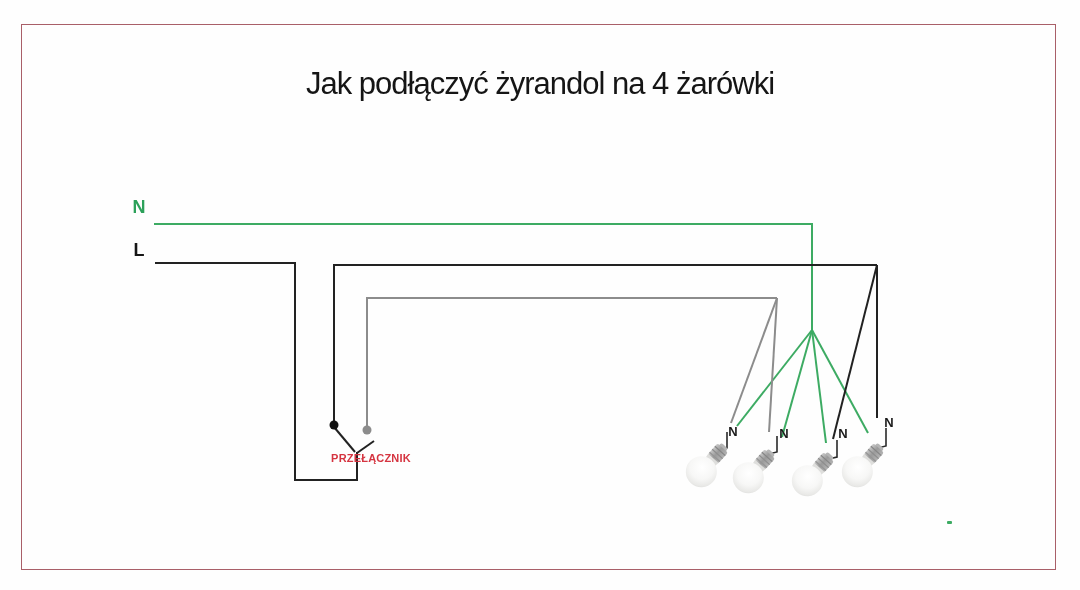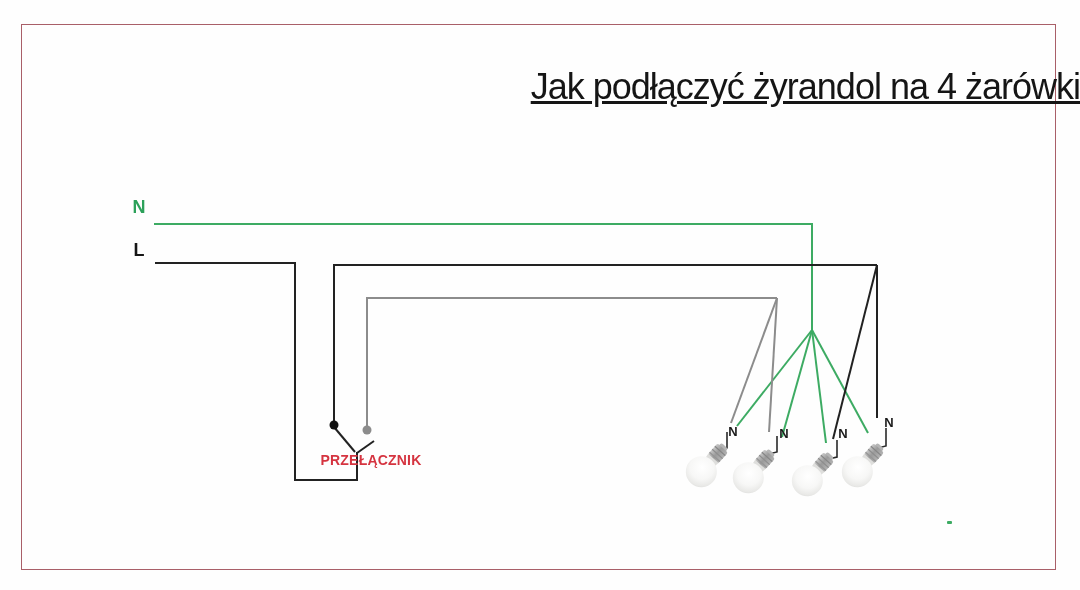--- a/index.html
+++ b/index.html
@@ -1,27 +1,27 @@
 <!DOCTYPE html>
 <html><head>
 <meta charset="utf-8">
 <style>
   html,body{margin:0;padding:0;background:#ffffff;}
   body{width:1080px;height:590px;position:relative;overflow:hidden;
        font-family:"Liberation Sans", sans-serif;}
   .stage{position:absolute;inset:0;background:#fefefe;}
   .frame{position:absolute;left:21px;top:24px;width:1033px;height:544px;
          border:1px solid #a95f68;pointer-events:none;}
-  .title{position:absolute;left:0;right:0;top:66px;text-align:right;
-         font-size:36px;letter-spacing:-1px;color:#151515;font-weight:500;text-decoration:underline;}
+  .title{position:absolute;left:0;right:0;top:66px;text-align:center;
+         font-size:31px;letter-spacing:-1px;color:#151515;font-weight:500;}
   svg.wires{position:absolute;left:0;top:0;}
   .lbl{position:absolute;transform:translateX(-50%);white-space:nowrap;font-weight:700;}
   .lbl-n-main{color:#2ca15a;font-size:18px;}
   .lbl-l-main{color:#161616;font-size:18px;}
-  .lbl-switch{color:#d53440;font-size:14px;letter-spacing:.2px;}
+  .lbl-switch{color:#d53440;font-size:11px;letter-spacing:.2px;}
   .lbl-bulb-n{color:#1a1a1a;font-size:13px;}
   .green-speck{position:absolute;left:947px;top:521px;width:5px;height:3px;
                background:#3dab63;border-radius:1px;}
 </style>
 </head>
 <body>
 
 <div class="stage">
 
   <div class="frame"></div>

